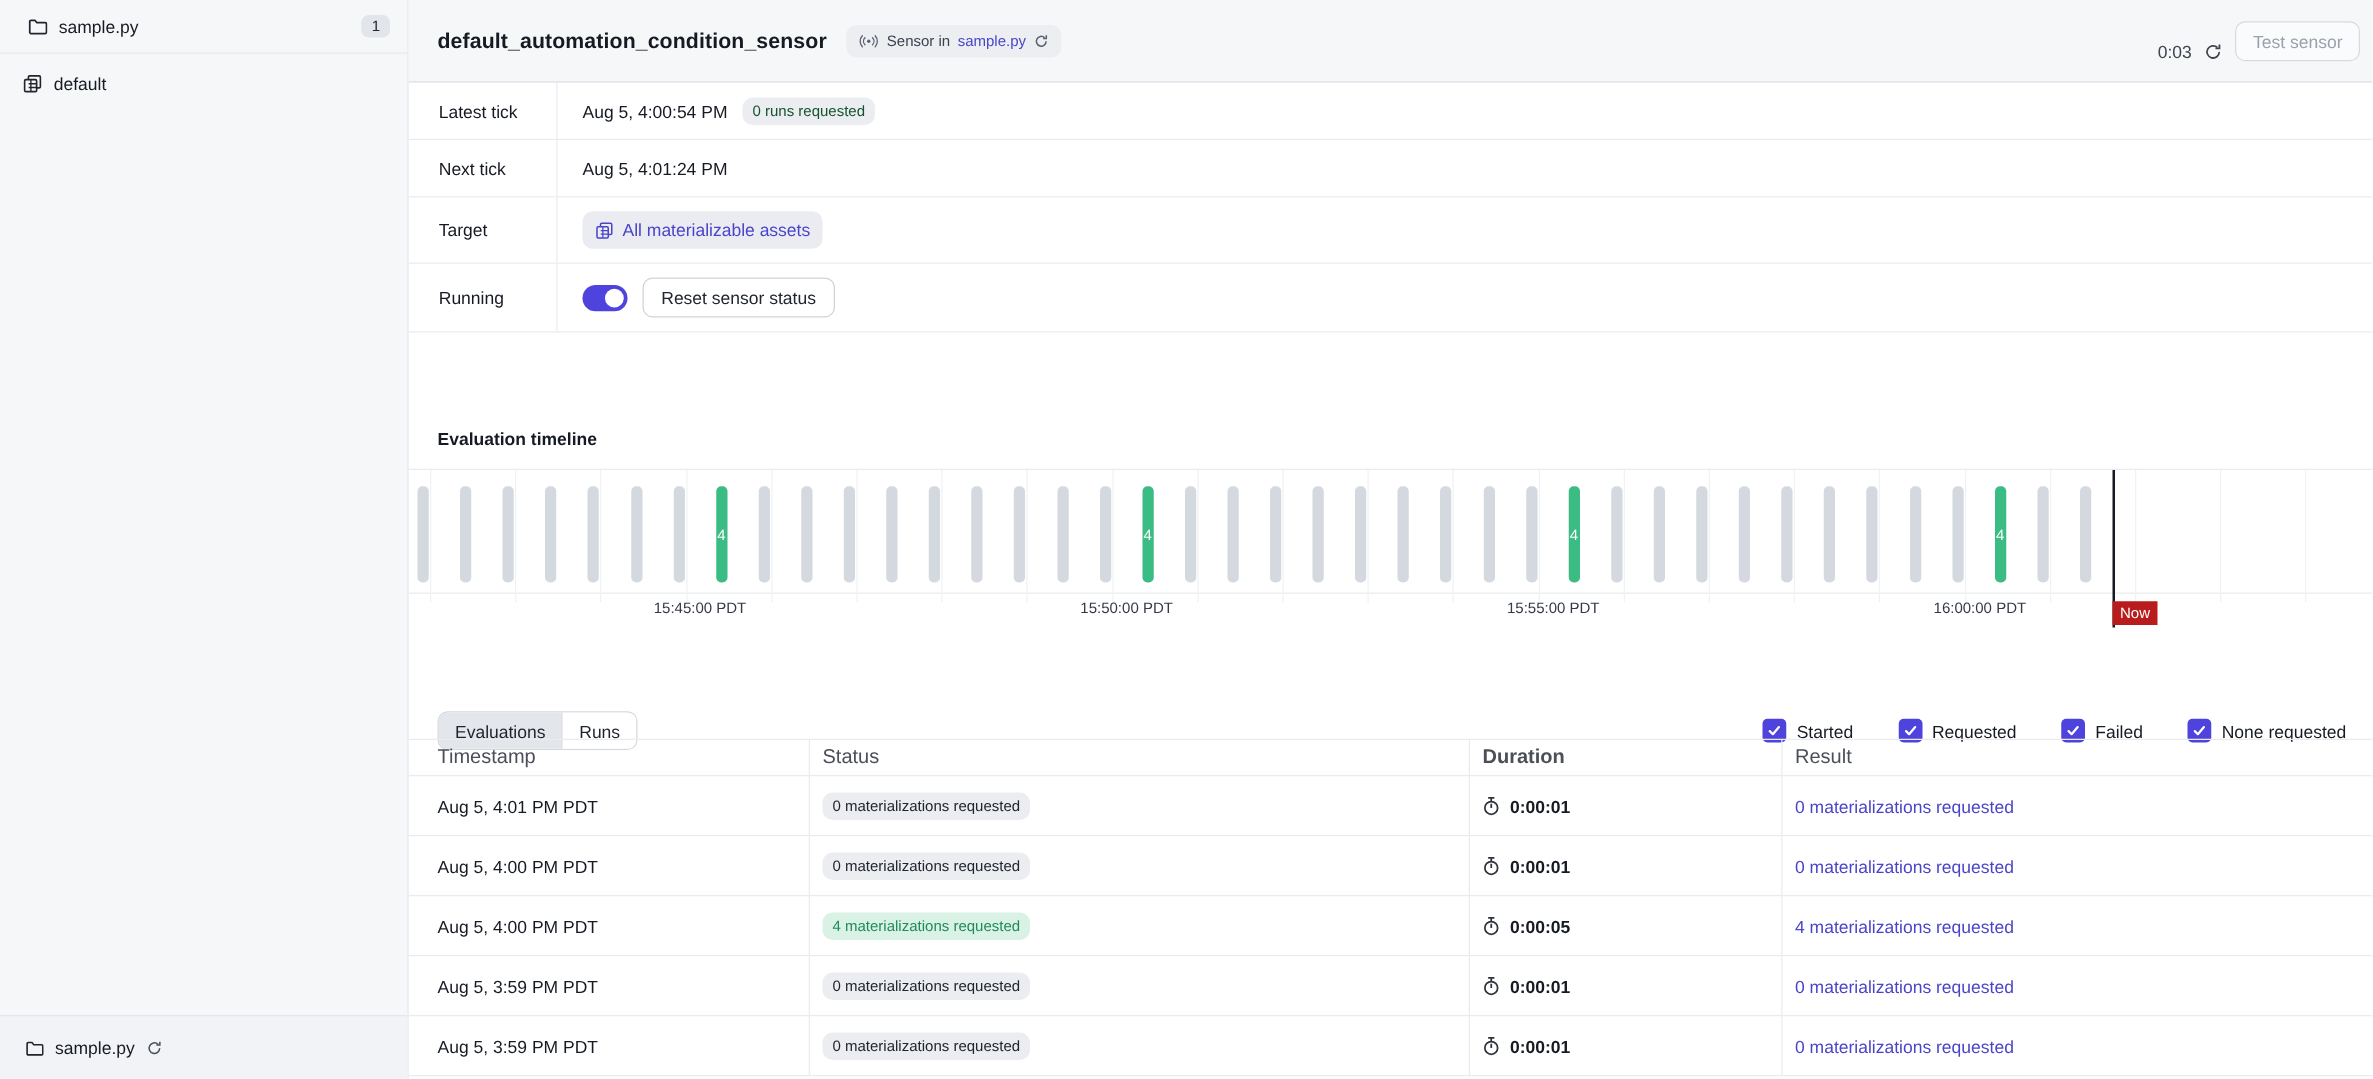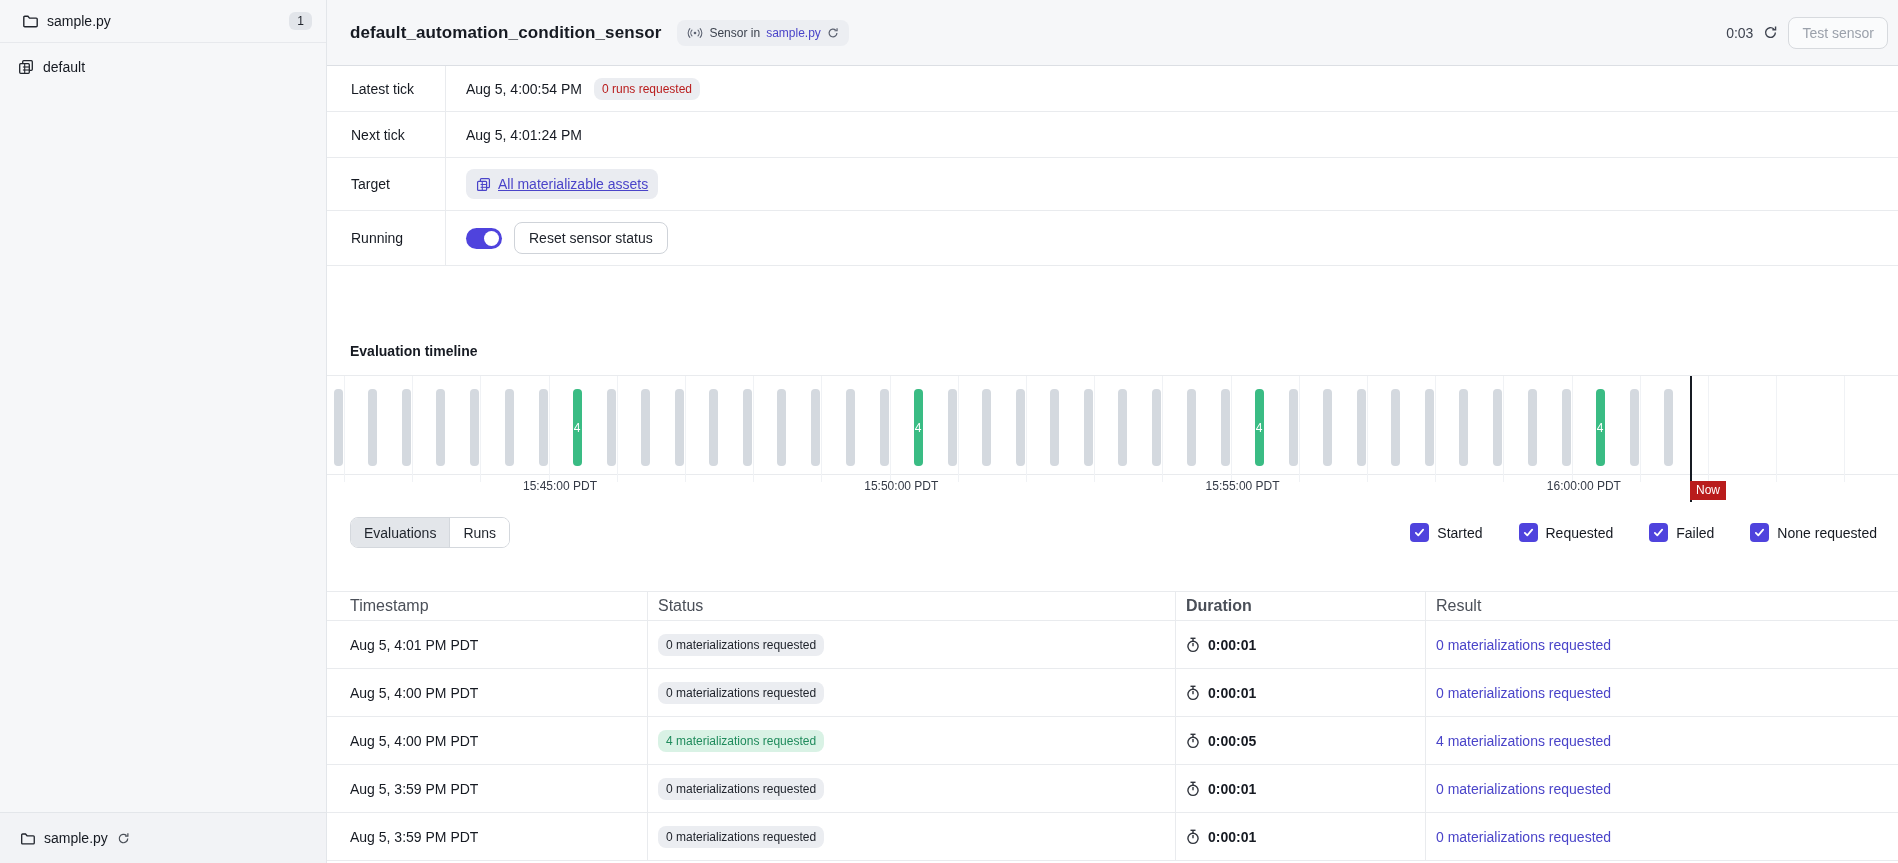--- a/index.html
+++ b/index.html
@@ -23,35 +23,35 @@
 
   
   .main { position:absolute; left:327px; top:0; width:1571px; height:863px; background:#fff; }
 
   .hdr { position:absolute; left:0; top:0; right:0; height:66px; background:#f6f7f9;
     border-bottom:1px solid #dcdfe4; display:flex; align-items:center; padding:0 10px 0 23px; }
   .hdr-title { font-size:17px; font-weight:700; letter-spacing:.1px; }
   .sensor-badge { margin-left:16px; display:flex; align-items:center; gap:6px;
     background:#eceef2; border-radius:8px; height:26px; padding:0 10px; font-size:12px; color:#3c424e; }
   .sensor-badge a { color:#4a44c9; text-decoration:none; cursor:pointer; }
-  .hdr-right { margin-left:auto; display:flex; align-items:center; gap:10px; }
+  .hdr-right { margin-left:auto; display:flex; align-items:flex-end; gap:10px; }
   .countdown { color:#3f4450; }
   .btn-test { height:32px; padding:0 13px; border:1px solid #d7dade; border-radius:8px;
     background:#fafbfc; color:#9ba1ab; font-size:14px; cursor:default; }
 
   
   .details { position:absolute; left:0; top:66px; right:0; }
   .drow { display:flex; align-items:stretch; border-bottom:1px solid #e9ebee; }
   .dlabel { width:118px; flex:none; padding-left:24px; display:flex; align-items:center; }
   .dvalue { flex:1; border-left:1px solid #e9ebee; padding-left:20px;
     display:flex; align-items:center; gap:12px; }
   .h46{height:46px} .h53{height:53px} .h55{height:55px} .h40{height:40px}
-  .pill { background:#ebedf1; border-radius:8px; font-size:12px; padding:4px 8px; color:#b91c1c; }
+  .pill { background:#ebedf1; border-radius:8px; font-size:12px; padding:4px 8px; color:#14532d; }
   .chip { display:flex; align-items:center; gap:7px; background:#eaecf1; border-radius:8px;
-    height:30px; padding:0 10px; color:#4a44c9; cursor:pointer;text-decoration:underline; }
+    height:30px; padding:0 10px; color:#4a44c9; cursor:pointer; }
   .toggle { width:36px; height:21px; border-radius:11px; background:#4f43dd; position:relative; cursor:pointer; }
   .toggle .knob { position:absolute; right:3px; top:3px; width:15px; height:15px; border-radius:50%; background:#fff; }
   .btn { height:32px; padding:0 14px; background:#fff; border:1px solid #cfd3d9; border-radius:8px;
     font-size:14px; color:#21252d; cursor:pointer; }
 
   
   .tl-title { position:absolute; left:23px; top:343px; font-weight:700; font-size:14px; }
   .tl-chart { position:absolute; left:0; top:375px; right:0; height:100px;
     border-top:1px solid #e9ebee; border-bottom:1px solid #e9ebee; }
   .gridline { position:absolute; top:0; width:1px; height:106px; background:#f0f2f5; }
@@ -59,21 +59,21 @@
     background:#d4d9df; cursor:pointer; display:flex; align-items:center; justify-content:center; }
   .tick-bar.hl { background:#3abc84; }
   .tick-bar.hl span { color:#fff; font-size:12px; }
   .axis-label { position:absolute; top:103px; width:110px; text-align:center;
     font-size:12px; color:#343a46; }
   .now-line { position:absolute; top:0; width:2px; height:126px; background:#161b23; }
   .now-tip { position:absolute; top:105px; background:#161b23; color:#fff; font-size:12px;
     padding:2px 6px 3px; line-height:14px; }
 
   
-  .toolbar { position:absolute; left:23px; top:517px; right:21px; height:31px;
+  .toolbar { position:absolute; left:23px; top:569px; right:21px; height:31px;
     display:flex; align-items:center; }
   .seg { display:flex; border:1px solid #d4d8dd; border-radius:8px; overflow:hidden;
     background:#fff; height:31px; }
   .seg button { border:none; background:#fff; font-size:14px; color:#1f242c;
     padding:0 13px; cursor:pointer; font-family:inherit; }
   .seg button.sel { background:#e3e6ea; }
   .seg button + button { border-left:1px solid #d4d8dd; }
   .filters { margin-left:auto; display:flex; align-items:center; gap:36px; }
   .filter { display:flex; align-items:center; gap:8px; cursor:pointer; }
   .cb { width:19px; height:19px; border-radius:4px; background:#4f43dd;

